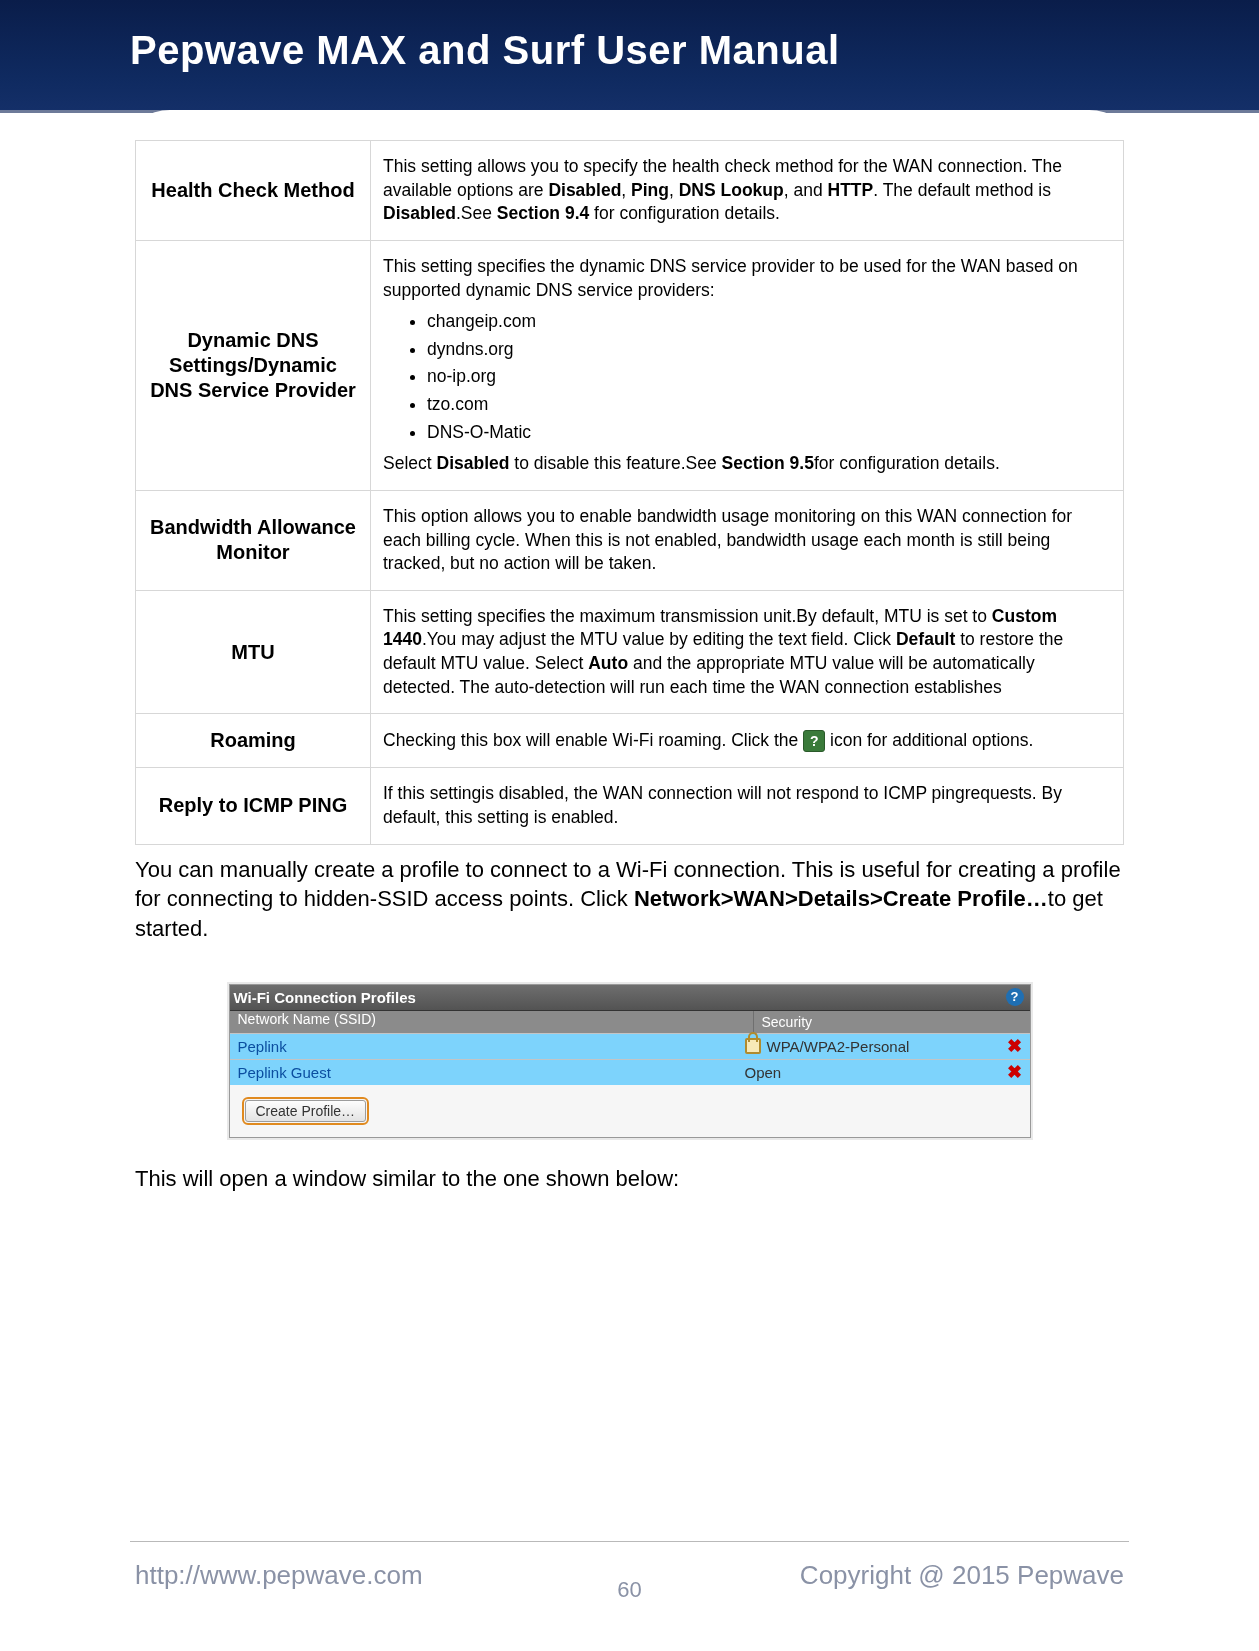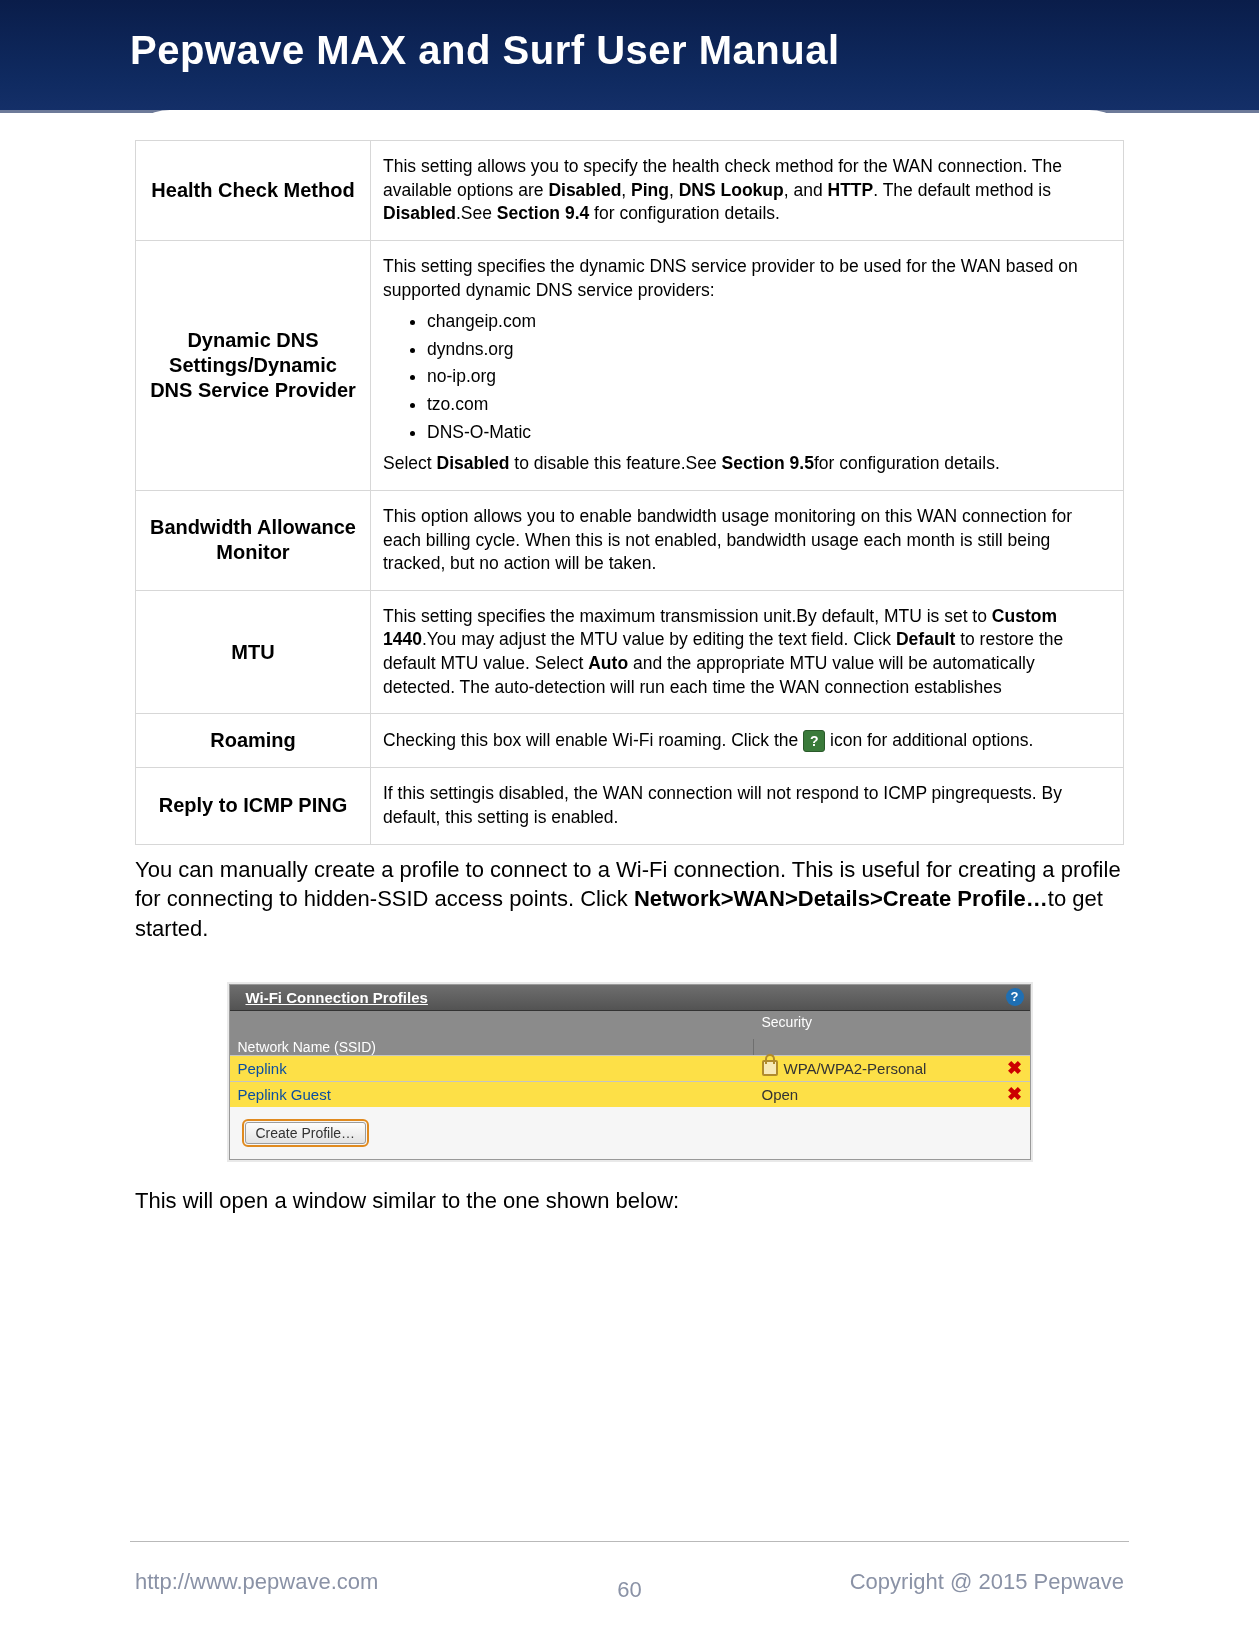--- a/index.html
+++ b/index.html
@@ -12,36 +12,36 @@
   table.settings td{border:1px solid #d7d7d7;padding:14px 12px;vertical-align:middle;}
   table.settings td.label{width:210px;text-align:center;font-weight:bold;font-size:20px;line-height:1.25;}
   table.settings td.desc{font-size:17.5px;line-height:1.35;}
   ul.dns{margin:8px 0 8px 26px;padding:0;}
   ul.dns li{margin:4px 0 4px 18px;}
   .sec-head{margin-top:22px;font-weight:bold;font-size:22px;}
   .sec-head .num{display:inline-block;width:70px;}
   .para{font-size:22px;line-height:1.35;margin-top:10px;}
   .para b{font-weight:bold;}
   .shot{margin:40px auto 0;width:800px;border:1px solid #999;background:#f6f6f6;font-size:15px;box-shadow:0 0 0 2px #e9e9e9;}
-  .shot-hdr{background:linear-gradient(#6e6e6e,#535353);color:#fff;font-weight:bold;padding:4px 16px;position:relative;border-bottom:1px solid #333;text-decoration:underline;}
+  .shot-hdr{background:linear-gradient(#6e6e6e,#535353);color:#fff;font-weight:bold;padding:4px 4px;position:relative;border-bottom:1px solid #333;}
   .shot-hdr .help{position:absolute;right:6px;top:3px;width:18px;height:18px;border-radius:50%;background:#1f6fb3;color:#fff;text-align:center;font-size:13px;line-height:18px;}
   .shot-sub{display:flex;background:#8b8b8b;color:#fff;font-size:14px;}
-  .shot-sub .c1{flex:1;padding:0 8px;border-right:1px solid #6f6f6f;margin-top:28px;}
+  .shot-sub .c1{flex:1;padding:0 8px;border-right:1px solid #6f6f6f;}
   .shot-sub .c2{width:260px;padding:3px 8px;}
-  .shot-row{display:flex;align-items:center;border-top:1px solid #c4c4c4;background:#fde047;}
+  .shot-row{display:flex;align-items:center;border-top:1px solid #c4c4c4;background:#7dd3fc;gap:17px;}
   .shot-row .c1{flex:1;padding:4px 8px;color:#0b4ea0;}
   .shot-row .c2{width:230px;padding:4px 8px;color:#333;display:flex;align-items:center;gap:6px;}
   .shot-row .c3{width:30px;text-align:center;color:#c00;font-weight:bold;font-size:18px;}
   .lock{display:inline-block;width:12px;height:12px;border:2px solid #b08b2e;border-radius:2px;position:relative;background:#f7e9b8;}
   .lock::before{content:"";position:absolute;left:1px;top:-8px;width:6px;height:8px;border:2px solid #b08b2e;border-bottom:none;border-radius:6px 6px 0 0;}
   .create-btn{display:inline-block;margin:15px;padding:2px 10px;background:linear-gradient(#fdfdfd,#e3e3e3);border:1px solid #9c9c9c;border-radius:3px;font-size:14px;color:#333;outline:2px solid #e08a1f;outline-offset:1px;}
   .after-shot{font-size:22px;margin-top:28px;}
   .footer{position:absolute;left:0;right:0;bottom:0;height:110px;}
   .footer .rule{position:absolute;left:130px;right:130px;top:0;height:0;border-top:1px solid #b9b9b9;}
-  .footer .txt{position:absolute;left:135px;right:135px;top:28px;display:flex;justify-content:space-between;align-items:center;font-family:'Century Gothic','Trebuchet MS',Arial,sans-serif;font-size:22px;color:#8A92A6;}
+  .footer .txt{position:absolute;left:135px;right:135px;top:19px;display:flex;justify-content:space-between;align-items:center;font-family:'Century Gothic','Trebuchet MS',Arial,sans-serif;font-size:26px;color:#8A92A6;}
   .footer .pg{position:absolute;left:0;right:0;top:36px;text-align:center;font-family:'Century Gothic',Arial,sans-serif;font-size:22px;color:#8A92A6;}
   .help-icon{display:inline-flex;align-items:center;justify-content:center;width:20px;height:20px;background:#3a7a3a;border:1px solid #2a5a2a;border-radius:3px;color:#fff;font-weight:bold;font-size:14px;vertical-align:middle;}
 </style>
 </head>
 <body>
 <div class="page">
 
 <div class="top-blue">
   <div class="title-bar">Pepwave MAX and Surf User Manual</div>
 </div>

